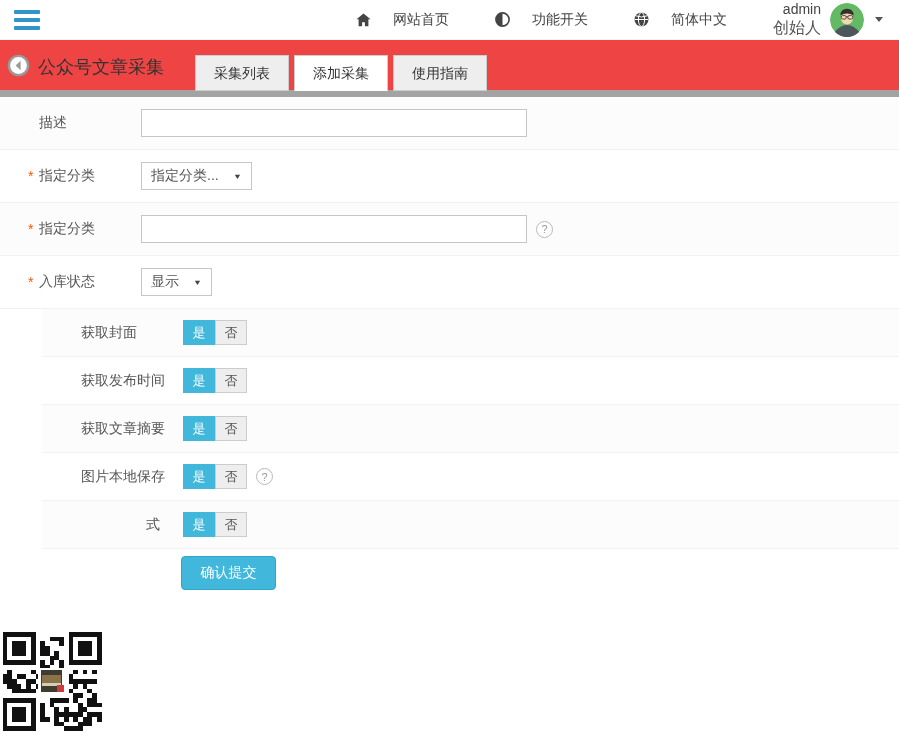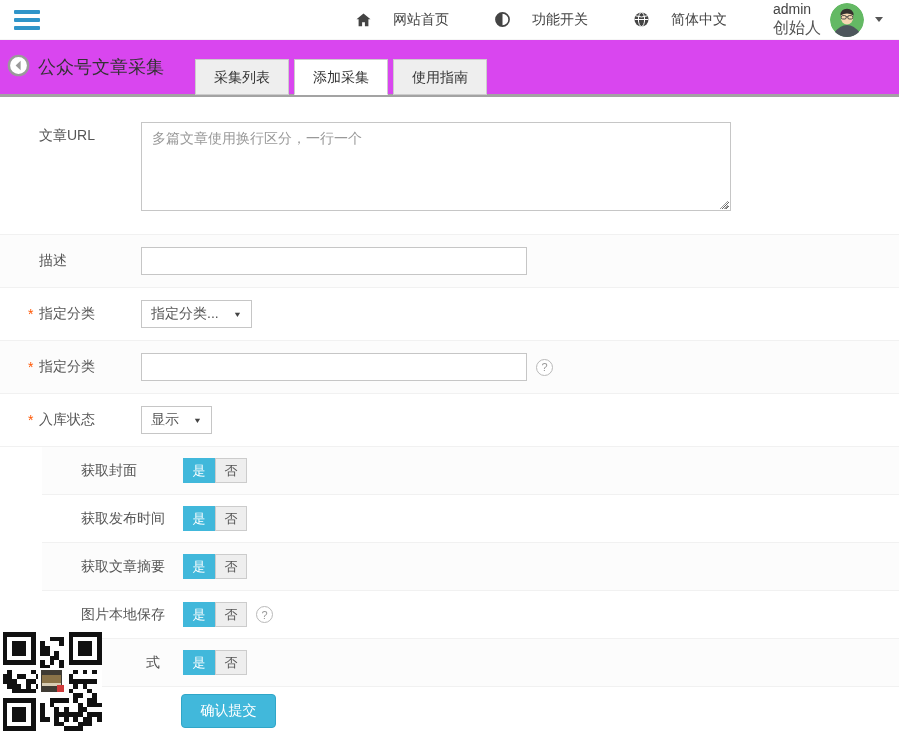--- a/index.html
+++ b/index.html
@@ -9,29 +9,29 @@
 
   
   .topbar { height:40px; display:flex; justify-content:space-between; align-items:center;
             padding:0 16px 0 14px; border-bottom:1px solid #f5f5f5; background:#fff; }
   .hamburger { width:26px; height:20px; display:flex; flex-direction:column; justify-content:space-between; cursor:pointer; }
   .hamburger span { display:block; height:4px; background:#3095c9; border-radius:1px; }
   .topnav { display:flex; align-items:center; gap:46px; }
   .nav-item { display:flex; align-items:center; gap:22px; font-size:14px; color:#444; cursor:pointer; }
   .nav-item svg { display:block; }
   .userblock { display:flex; align-items:center; gap:9px; cursor:pointer; }
-  .usertext { line-height:1.25; }
+  .usertext { text-align:right; line-height:1.25; }
   .username { font-size:14px; color:#444; }
   .userrole { font-size:16px; color:#555; }
   .avatar { width:34px; height:34px; border-radius:50%; overflow:hidden; flex:none; }
   .caret { width:0; height:0; border-left:4.5px solid transparent; border-right:4.5px solid transparent;
            border-top:5px solid #555; margin-left:2px; }
 
   
-  .pagehead { position:relative; height:57px; border-bottom:3px solid #a3a3a3; background:#d946ef; }
+  .pagehead { position:relative; height:57px; border-bottom:7px solid #a3a3a3; background:#ef4444; }
   .backicon { position:absolute; left:7px; top:14px; cursor:pointer; }
   .pagetitle { position:absolute; left:38px; top:15px; font-size:18px; color:#333; }
   .tabs { position:absolute; left:195px; bottom:-1px; display:flex; gap:5px; }
   .tab { min-width:90px; height:36px; line-height:34px; text-align:center; font-size:14px; color:#333;
          background:#eee; border:1px solid #ccc; padding:0 18px; cursor:pointer; }
   .tab.active { background:#fff; border-bottom-color:#fff; }
 
   
   .row { display:flex; align-items:center; border-bottom:1px solid #f1f1f1; background:#fff; }
   .row.alt { background:#fcfcfc; }
@@ -153,30 +153,20 @@
     <div class="pagetitle">公众号文章采集</div>
     <div class="tabs">
       <div class="tab">采集列表</div>
       <div class="tab active">添加采集</div>
       <div class="tab">使用指南</div>
     </div>
   </div>
 
   <div>
 
-    <div class="row row-url">
-      <div class="row-label">
-        <span class="spacer"></span>
-        <span>文章URL</span>
-      </div>
-      <div class="ta-wrap">
-        <textarea class="bigta" placeholder="多篇文章使用换行区分，一行一个" style=""></textarea>
-        <div class="ta-grip"></div>
-      </div>
-    </div>
 
     <div class="row row-mid alt">
       <div class="row-label">
         <span class="spacer"></span>
         <span>描述</span>
       </div>
       <input class="txt" type="text" style="">
     </div>
 
     <div class="row row-mid">

